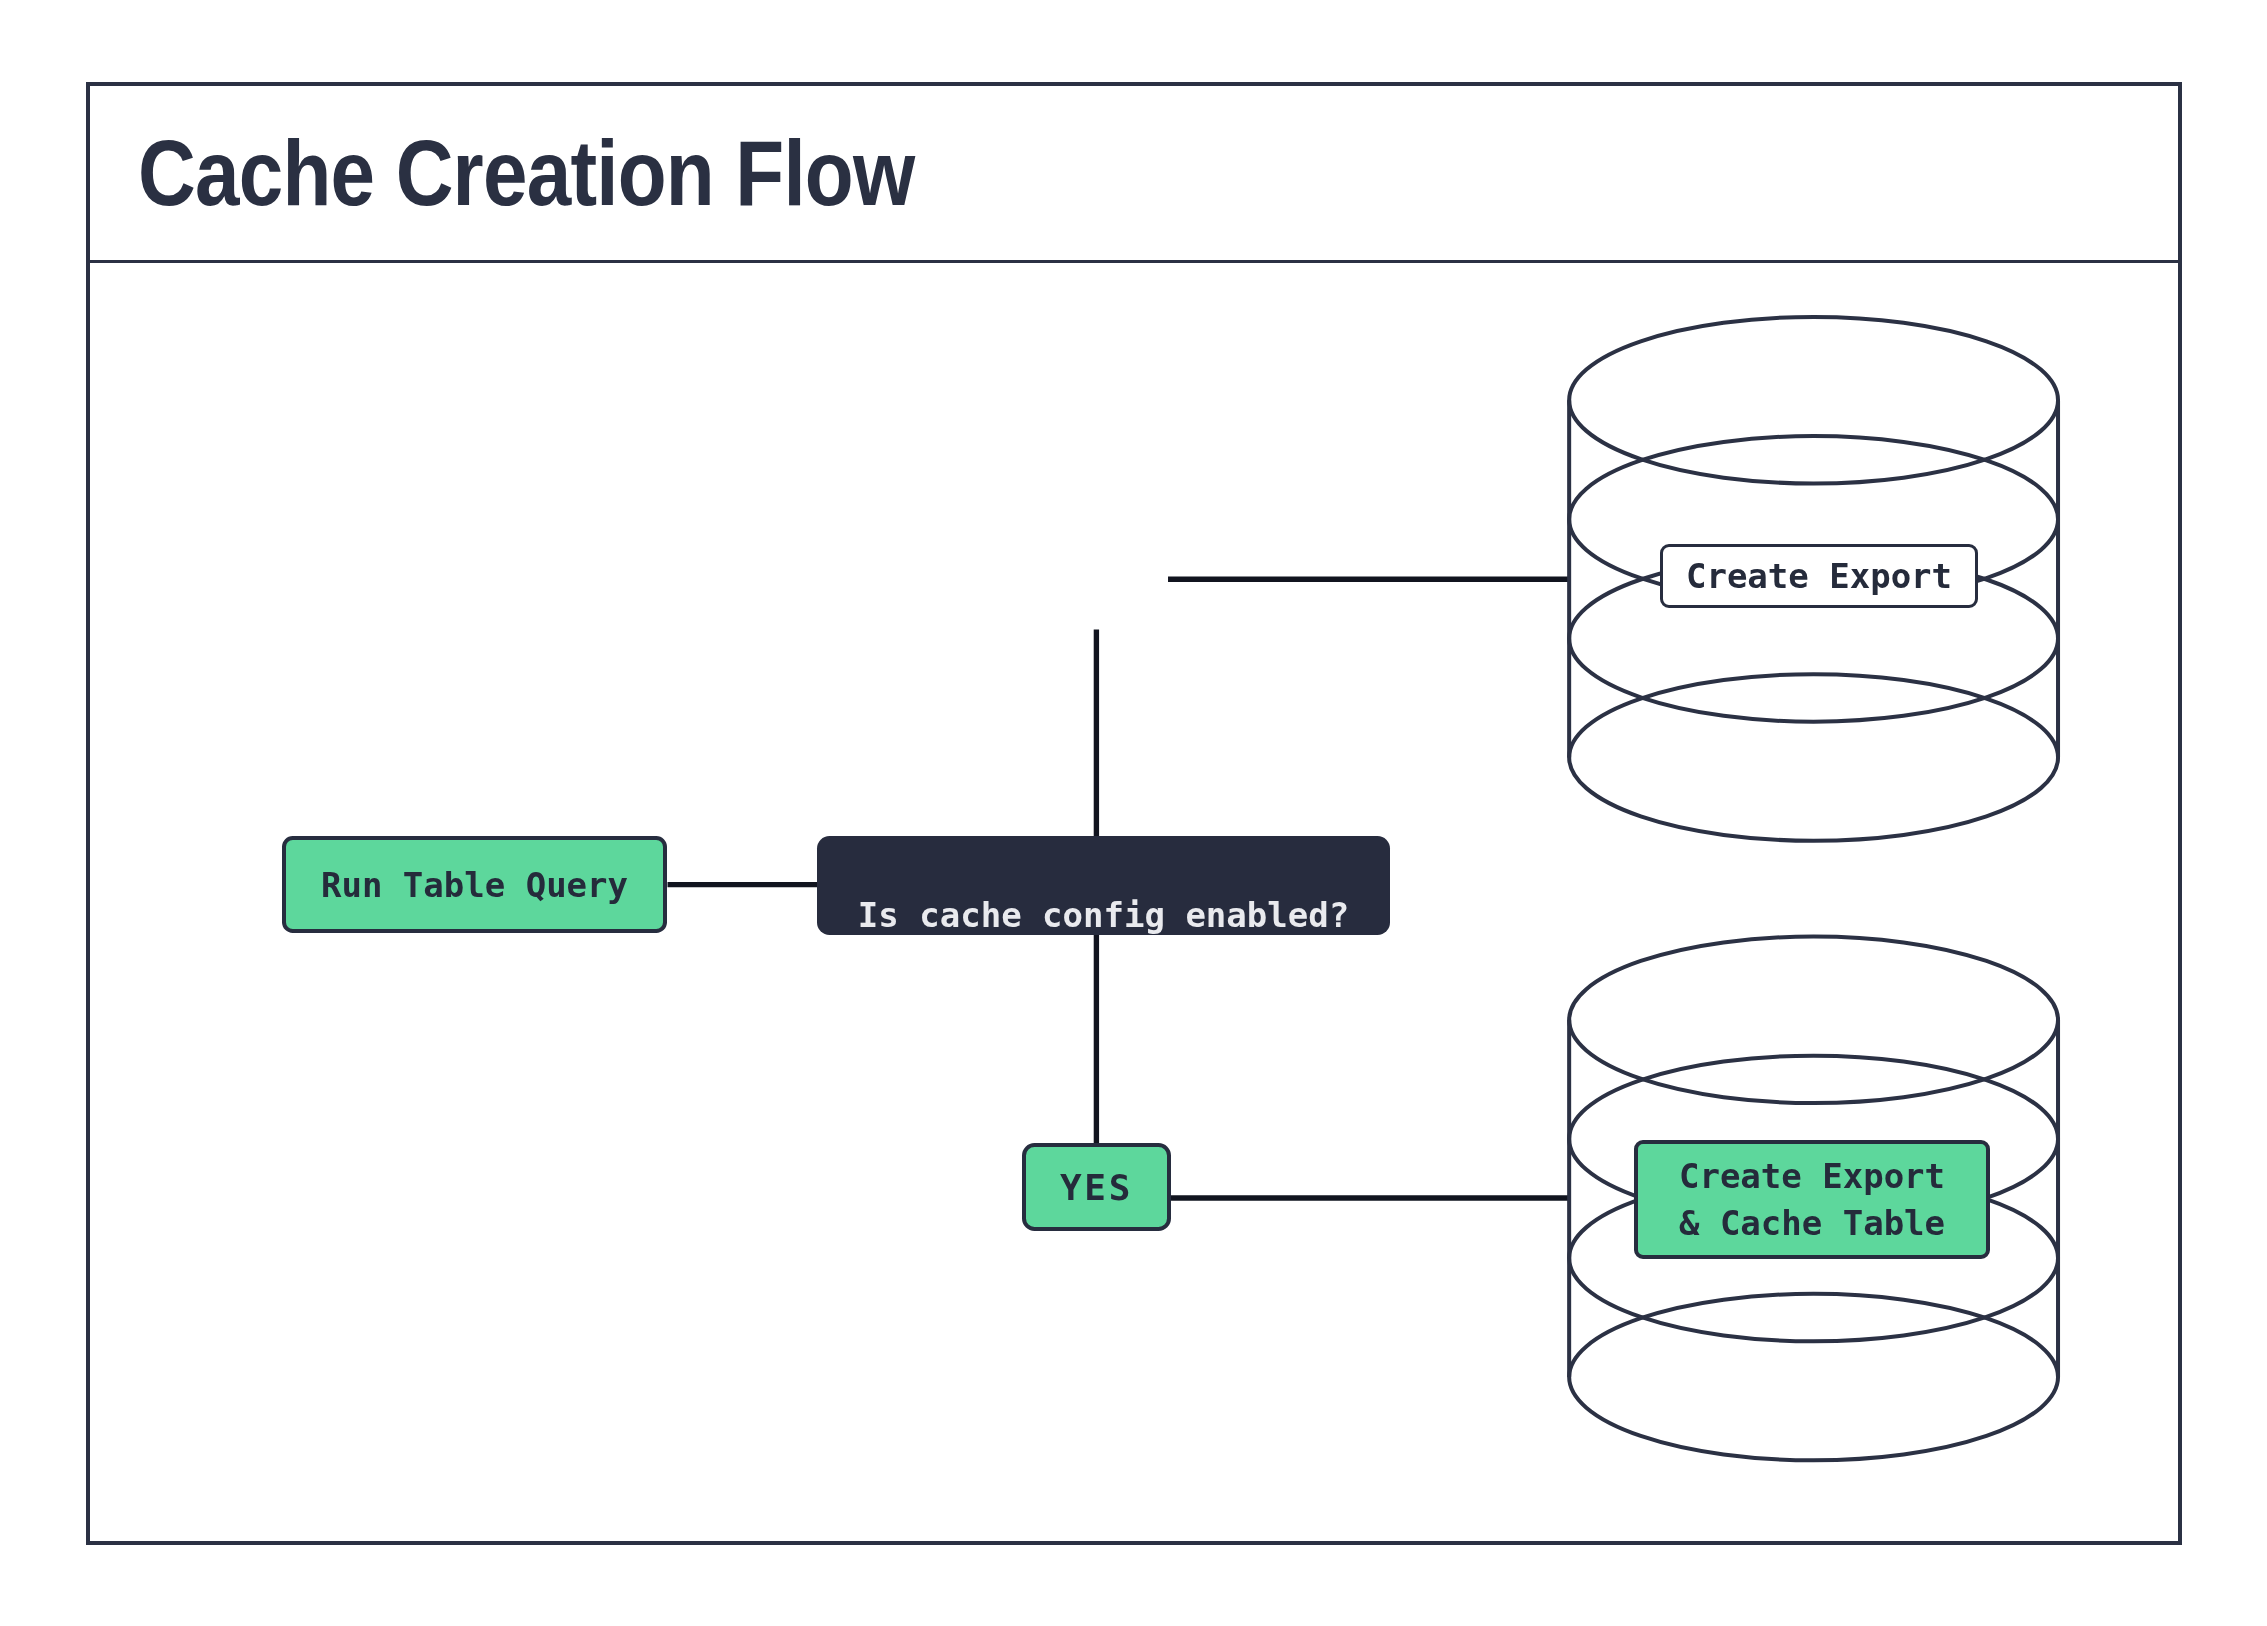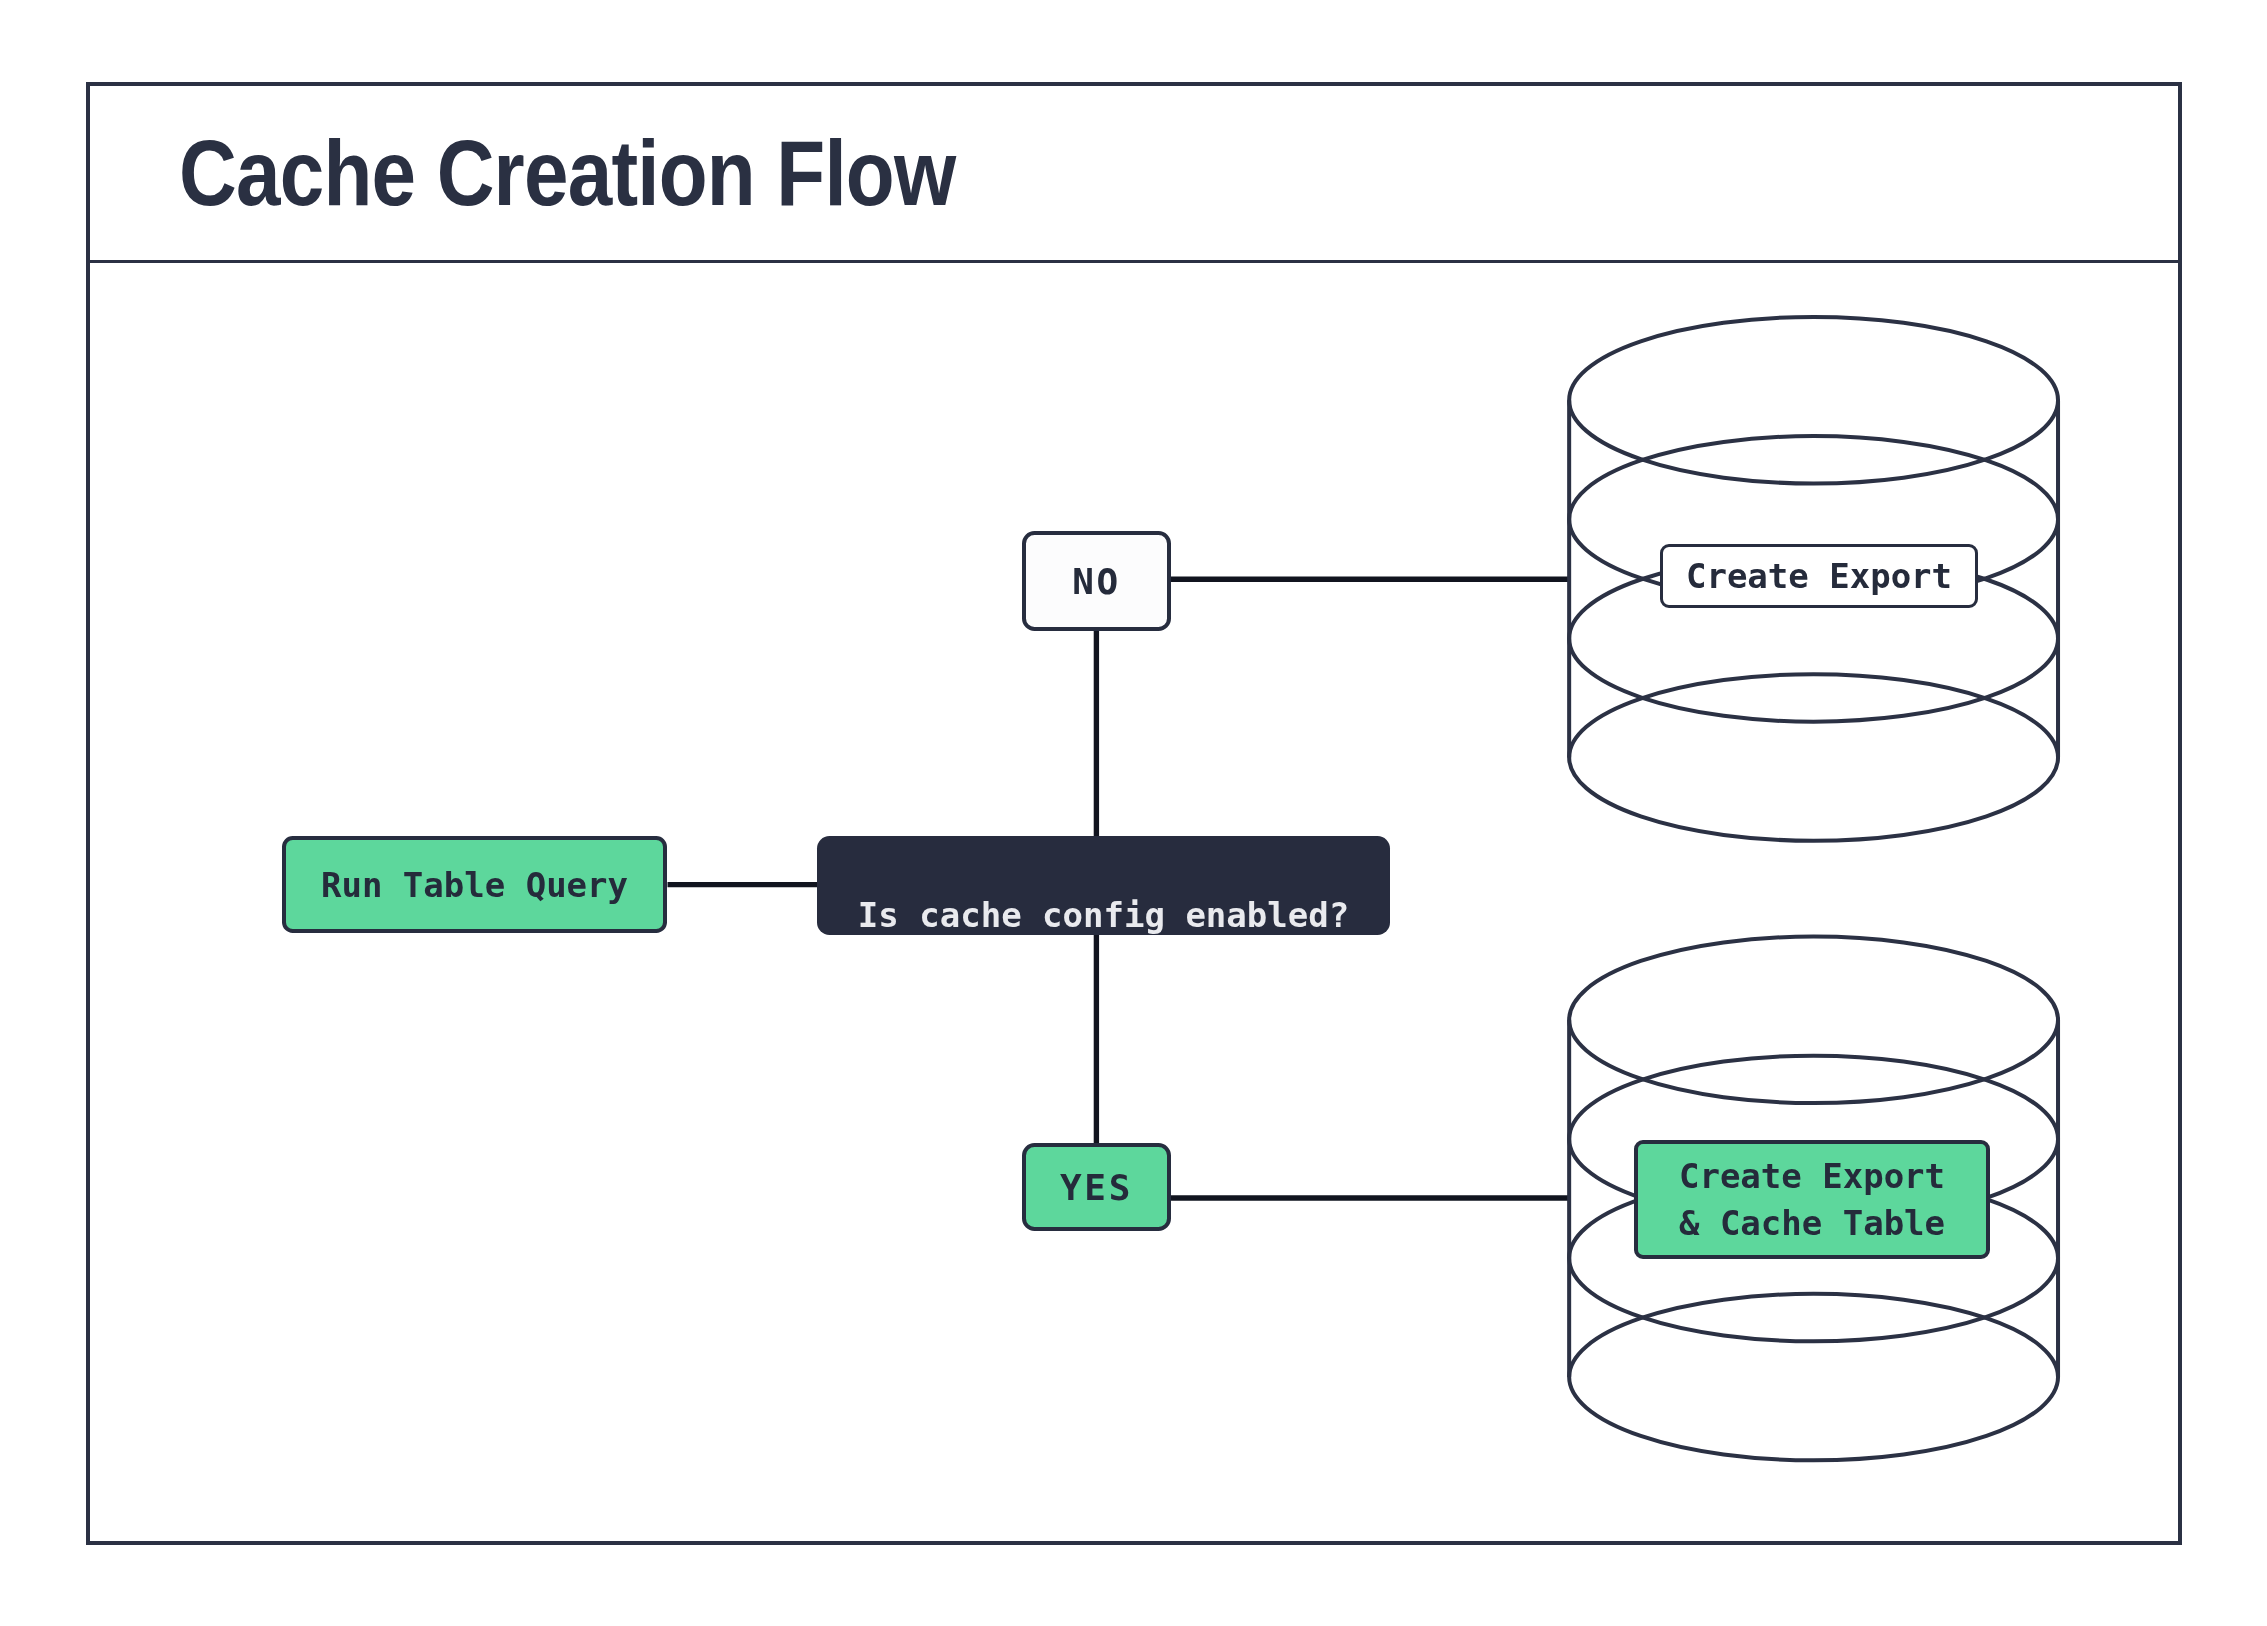--- a/index.html
+++ b/index.html
@@ -29,21 +29,21 @@
   .header {
     position: absolute;
     left: 0;
     top: 0;
     width: 100%;
     height: 177px;
     border-bottom: 3.6px solid #2b3144;
     box-sizing: border-box;
     display: flex;
     align-items: center;
-    padding-left: 89px;
+    padding-left: 48px;
   }
   .title {
     margin: 0;
     font-family: "Liberation Sans", sans-serif;
     font-weight: bold;
     font-size: 93px;
     letter-spacing: -0.9px;
     color: #2a3042;
     transform: scaleX(0.86);
     transform-origin: left center;
@@ -170,23 +170,20 @@
   </svg>
 
   <div class="node node-start">
     <span>Run Table Query</span>
   </div>
 
   <div class="node node-decision">
     <span>Is cache config enabled?</span>
   </div>
 
-  <div class="node node-no">
-    <span>NO</span>
-  </div>
 
   <div class="node node-yes">
     <span>YES</span>
   </div>
 
   <div class="node label-export">
     <span>Create Export</span>
   </div>
 
   <div class="node label-export-cache">

